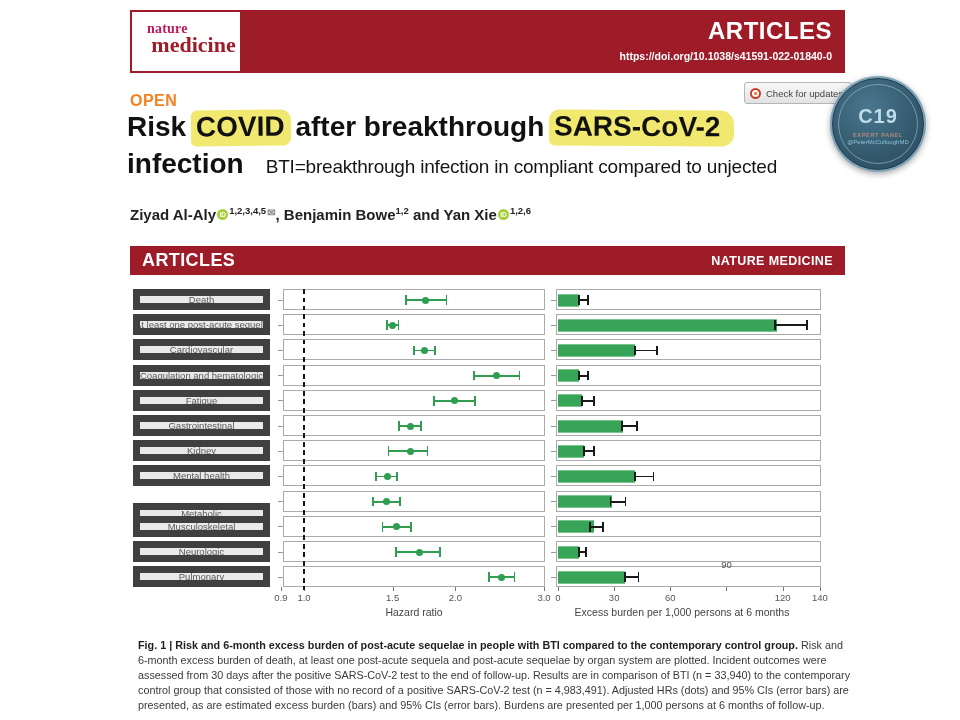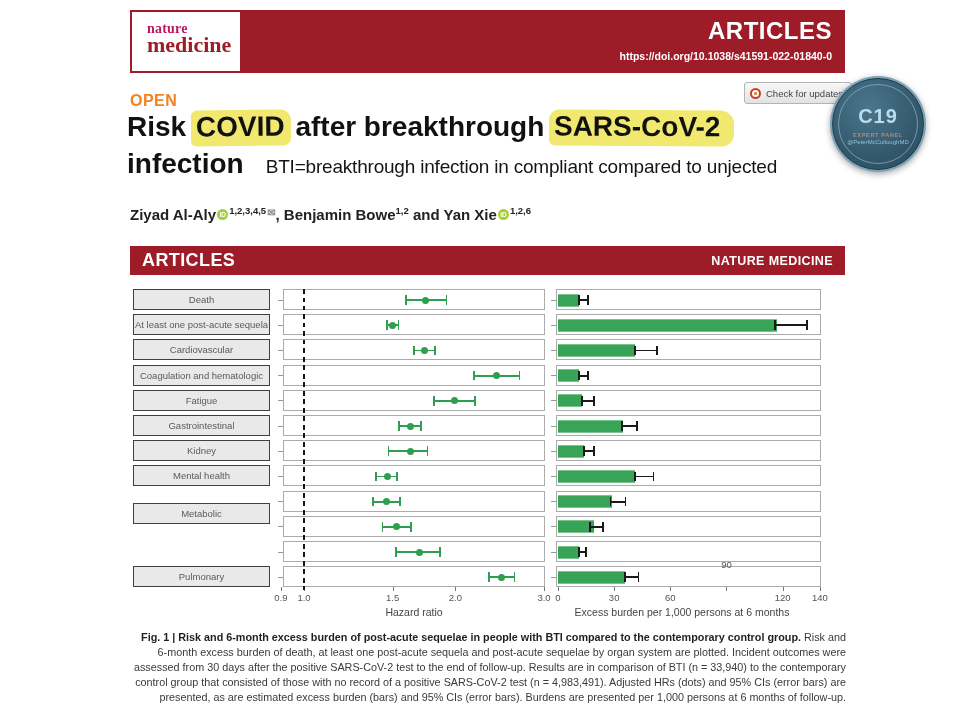--- a/index.html
+++ b/index.html
@@ -3,21 +3,21 @@
 <meta charset="utf-8">
 <style>
   html,body{margin:0;padding:0;background:#fff;}
   .slide{position:relative;width:960px;height:720px;background:#ffffff;overflow:hidden;
          font-family:"Liberation Sans", sans-serif;color:#1a1a1a;}
 
   
   .logo-box{position:absolute;left:130px;top:10px;width:112px;height:63px;background:#fff;
             border:2px solid #9e1b28;box-sizing:border-box;padding:11px 0 0 15px;}
   .logo-nature{font-family:"Liberation Serif", serif;font-weight:bold;font-size:14px;color:#be185d;line-height:12px;letter-spacing:0.2px;}
-  .logo-medicine{font-family:"Liberation Serif", serif;font-weight:bold;font-size:22px;color:#9e1b28;line-height:22px;margin-top:-1px;}
+  .logo-medicine{font-family:"Liberation Serif", serif;font-weight:bold;font-size:22px;color:#9e1b28;line-height:22px;margin-top:-1px;text-align:center;}
   .header-bar{position:absolute;left:242px;top:10px;width:603px;height:63px;background:#9e1b28;}
   .header-articles{position:absolute;right:13px;top:7px;color:#fff;font-size:24px;font-weight:600;letter-spacing:0.5px;}
   .header-doi{position:absolute;right:13px;top:40px;color:#fff;font-size:10.5px;font-weight:bold;text-decoration:none;}
 
   
   .check-updates{position:absolute;left:744px;top:82px;height:20px;background:linear-gradient(#f8f8f8,#e2e2e2);
                  border:1px solid #b5b5b5;border-radius:3px;display:flex;align-items:center;
                  padding:0 8px 0 5px;font-size:9.5px;color:#444;cursor:pointer;}
   .crossmark-icon{display:inline-block;width:11px;height:11px;border-radius:50%;border:2px solid #cc3a2a;
                   box-sizing:border-box;background:#fff;margin-right:5px;position:relative;}
@@ -53,41 +53,41 @@
   .env{color:#8a8a8a;font-size:10px;vertical-align:4px;margin-left:1px;}
 
   
   .article-bar2{position:absolute;left:130px;top:246px;width:715px;height:29px;background:#9e1b28;
                 display:flex;align-items:center;justify-content:space-between;padding:0 12px;box-sizing:border-box;}
   .bar2-left{color:#fff;font-size:18px;font-weight:600;letter-spacing:0.4px;}
   .bar2-right{color:#fff;font-size:12.5px;font-weight:bold;letter-spacing:0.4px;}
 
   
   #figure{position:absolute;left:0;top:0;width:960px;height:720px;}
-  .cat-label{position:absolute;background:#e9e9e9;border:1px solid #404040;box-sizing:border-box;
+  .cat-label{position:absolute;background:#e9e9e9;border:7px solid #404040;box-sizing:border-box;
              color:#5a5a5a;font-size:9.5px;display:flex;align-items:center;justify-content:center;
              white-space:nowrap;overflow:hidden;}
   .plot-box{position:absolute;background:#fff;border:1px solid #ababab;box-sizing:border-box;}
   .row-tick{position:absolute;left:-6px;top:9.5px;width:5px;height:1px;background:#999;}
   .eb-line{position:absolute;top:9.2px;height:1.8px;}
   .eb-cap{position:absolute;top:5.3px;width:1.8px;height:9.5px;}
   .cgreen{background:#2f9e50;}
   .cblack{background:#1a1a1a;}
   .dot{position:absolute;top:6.7px;width:7px;height:7px;border-radius:50%;background:#2f9e50;}
   .bar{position:absolute;top:3.5px;height:13px;background:#38a457;border-top:1.5px solid #7cc48f;
        border-bottom:1.5px solid #7cc48f;box-sizing:border-box;}
   .ref-line{position:absolute;width:2.6px;z-index:5;
             background:repeating-linear-gradient(to bottom,#151515 0 4.5px,transparent 4.5px 8.5px);}
   .ax-tick{position:absolute;width:1px;height:4px;background:#777;}
   .ax-label{position:absolute;width:28px;text-align:center;font-size:9.5px;color:#555;}
   .ax-title{position:absolute;text-align:center;font-size:10.5px;color:#444;}
 
   
-  .caption{position:absolute;left:130px;top:630px;width:716px;margin:0;font-size:10.8px;
-           line-height:1.38;color:#3a3a3a;text-align:right;}
+  .caption{position:absolute;left:130px;top:630px;width:716px;margin:8px;font-size:10.8px;
+           line-height:1.38;color:#3a3a3a;text-align:left;}
   .caption b{color:#1f1f1f;}
 </style>
 </head>
 <body>
 
 <div class="slide">
 
   <div class="logo-box">
     <div class="logo-nature">nature</div>
     <div class="logo-medicine">medicine</div>
@@ -256,34 +256,36 @@
         <div class="eb-cap cgreen" style="left: 114.937px;"></div>
         <div class="dot" style="left: 98.6681px;"></div>
       </div>
       <div class="plot-box" style="left: 556px; top: 490.6px; width: 265px; height: 21px;">
         <div class="row-tick"></div>
         <div class="bar" style="left: 1px; width: 54.2706px;"></div>
         <div class="eb-line cblack" style="left: 52.5278px; width: 16.8426px;"></div>
         <div class="eb-cap cblack" style="left: 52.5278px;"></div>
         <div class="eb-cap cblack" style="left: 67.5704px;"></div>
       </div>
+      <div class="cat-label" style="left: 133px; top: 515.8px; width: 137px; height: 21px;">Musculoskeletal</div>
       <div class="plot-box" style="left: 283px; top: 515.8px; width: 262px; height: 21px;">
         <div class="row-tick"></div>
         <div class="eb-line cgreen" style="left: 97.601px; width: 30.1293px;"></div>
         <div class="eb-cap cgreen" style="left: 97.601px;"></div>
         <div class="eb-cap cgreen" style="left: 125.93px;"></div>
         <div class="dot" style="left: 108.967px;"></div>
       </div>
       <div class="plot-box" style="left: 556px; top: 515.8px; width: 265px; height: 21px;">
         <div class="row-tick"></div>
         <div class="bar" style="left: 1px; width: 35.5566px;"></div>
         <div class="eb-line cblack" style="left: 31.9424px; width: 14.9712px;"></div>
         <div class="eb-cap cblack" style="left: 31.9424px;"></div>
         <div class="eb-cap cblack" style="left: 45.1136px;"></div>
       </div>
+      <div class="cat-label" style="left: 133px; top: 541px; width: 137px; height: 21px;">Neurologic</div>
       <div class="plot-box" style="left: 283px; top: 541px; width: 262px; height: 21px;">
         <div class="row-tick"></div>
         <div class="eb-line cgreen" style="left: 111.025px; width: 45.5396px;"></div>
         <div class="eb-cap cgreen" style="left: 111.025px;"></div>
         <div class="eb-cap cgreen" style="left: 154.765px;"></div>
         <div class="dot" style="left: 132.127px;"></div>
       </div>
       <div class="plot-box" style="left: 556px; top: 541px; width: 265px; height: 21px;">
         <div class="row-tick"></div>
         <div class="bar" style="left: 1px; width: 20.5854px;"></div>

